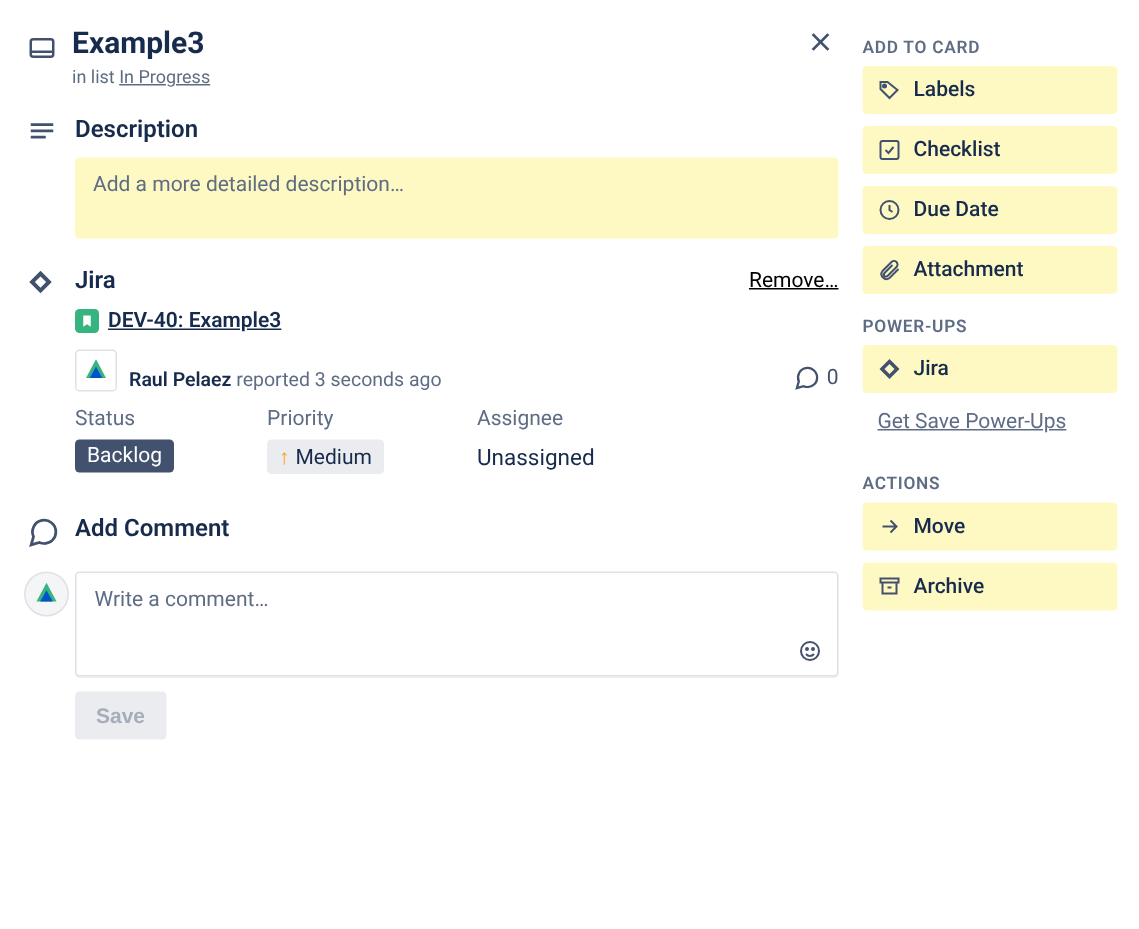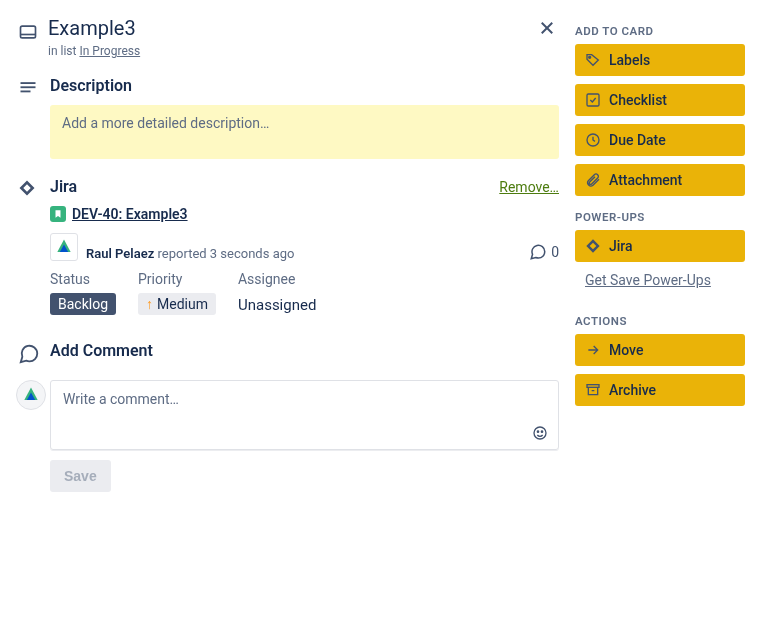--- a/index.html
+++ b/index.html
@@ -5,66 +5,66 @@
   * { box-sizing: border-box; margin: 0; padding: 0; }
   html, body { width: 759px; height: 619px; font-family: -apple-system, BlinkMacSystemFont, "Segoe UI", Roboto, sans-serif; color: #172b4d; background: #fff; }
   .card { display: flex; padding: 16px 14px 18px 18px; }
   .main { flex: 1; padding-right: 16px; }
   .sidebar { width: 170px; }
 
   
   .header { display: flex; align-items: flex-start; margin-bottom: 18px; }
   .header .icon-slot { width: 30px; padding-top: 6px; color: #42526e; }
   .header .title-wrap { flex: 1; }
-  .card-title { font-size: 20px; font-weight: 400; margin-bottom: 4px; }
+  .card-title { font-size: 20px; font-weight: 700; margin-bottom: 4px; }
   .list-line { font-size: 12px; color: #5e6c84; }
   .list-line a { text-decoration: underline; color: #5e6c84; cursor: pointer; }
   .close-btn { color: #42526e; cursor: pointer; width: 24px; height: 24px; display: flex; align-items: center; justify-content: center; font-size: 20px; }
 
   
   .section { display: flex; margin-bottom: 18px; }
   .section .icon-slot { width: 32px; padding-top: 2px; color: #42526e; }
   .section .section-body { flex: 1; }
   .section-title { font-size: 16px; font-weight: 600; margin-bottom: 10px; }
   .section-heading-row { display:flex; align-items:center; }
   .section-heading-row .section-title { flex:1; margin-bottom:0; }
-  .remove-link { font-size:14px; color:#4d7c0f; text-decoration:underline; cursor:pointer; }
+  .remove-link { font-size:14px; color:#000000; text-decoration:underline; cursor:pointer; }
 
   .desc-box { background:#fef9c3; border-radius:3px; padding:10px 12px 28px 12px; color:#5e6c84; font-size:14px; cursor:pointer; }
 
   
   .jira-chip { display:inline-flex; align-items:center; gap:6px; margin-top:10px; }
   .jira-chip .story-icon { width:16px; height:16px; background:#36b37e; border-radius:3px; display:inline-flex; align-items:center; justify-content:center; }
   .jira-chip .story-icon svg { width:10px; height:10px; fill:#fff; }
   .jira-chip a { font-size:14px; font-weight:600; color:#172b4d; text-decoration:underline; }
 
   .jira-reporter { display:flex; align-items:flex-end; gap:8px; margin-top:10px; }
   .jira-reporter .avatar { width:28px; height:28px; background:#fff; border:1px solid #dfe1e6; border-radius:3px; display:inline-flex; align-items:center; justify-content:center; font-size:16px; }
   .jira-reporter .rep-text { font-size:13px; color:#5e6c84; }
   .jira-reporter .rep-text b { color:#172b4d; font-weight:600; }
   .comment-count { display:flex; align-items:center; gap:4px; color:#42526e; font-size:14px; }
 
-  .jira-fields { display:flex; gap:22px; margin-top:10px; }
+  .jira-fields { display:flex; gap:62px; margin-top:10px; }
   .jira-field .field-label { font-size:14px; color:#5e6c84; margin-bottom:6px; }
   .status-badge { background:#42526e; color:#fff; padding:3px 8px; border-radius:3px; font-size:14px; display:inline-block; }
   .priority-badge { background:#ebecf0; color:#172b4d; padding:3px 8px; border-radius:3px; font-size:14px; display:inline-flex; align-items:center; gap:4px; }
   .priority-badge .arrow { color:#ff991f; font-weight:700; }
   .assignee-val { font-size:15px; color:#172b4d; padding-top:3px; display:inline-block; }
 
   
   .addc-icon-slot { width:32px; padding-top:2px; color:#42526e; }
   .comment-row { display:flex; gap:4px; }
   .comment-avatar { width:30px; height:30px; border-radius:50%; background:#f4f5f7; border:1px solid #dfe1e6; display:flex; align-items:center; justify-content:center; font-size:14px; margin-left:-2px; }
   .comment-box { flex:1; border:1px solid #dfe1e6; border-radius:3px; padding:10px 12px; font-size:14px; color:#5e6c84; min-height:70px; position:relative; box-shadow:0 1px 0 rgba(9,30,66,.08); }
   .emoji-icon { position:absolute; right:10px; bottom:8px; color:#42526e; }
   .save-btn { background:#ebecf0; color:#a5adba; border:none; padding:8px 14px; border-radius:3px; font-size:14px; font-weight:600; margin-top:10px; margin-left:0px;text-align:center; }
 
   
   .side-heading { font-size:11.5px; font-weight:600; letter-spacing:.5px; color:#5e6c84; margin:8px 0 6px 0; text-transform:uppercase; }
-  .side-btn { display:flex; align-items:center; gap:8px; background:#eab308; border-radius:3px; padding:8px 10px; font-size:14px; font-weight:500; color:#172b4d; cursor:pointer; margin-bottom:8px; width:100%; }
+  .side-btn { display:flex; align-items:center; gap:8px; background:#fef9c3; border-radius:3px; padding:8px 10px; font-size:14px; font-weight:500; color:#172b4d; cursor:pointer; margin-bottom:8px; width:100%; }
   .side-btn svg { width:16px; height:16px; color:#42526e; flex-shrink:0; }
   .side-link { font-size:14px; color:#5e6c84; text-decoration:underline; cursor:pointer; margin:2px 0 12px 10px; display:inline-block; }
 
   svg { display:block; }
 </style>
 </head>
 <body>
 
 <div class="card">
   <div class="main">

